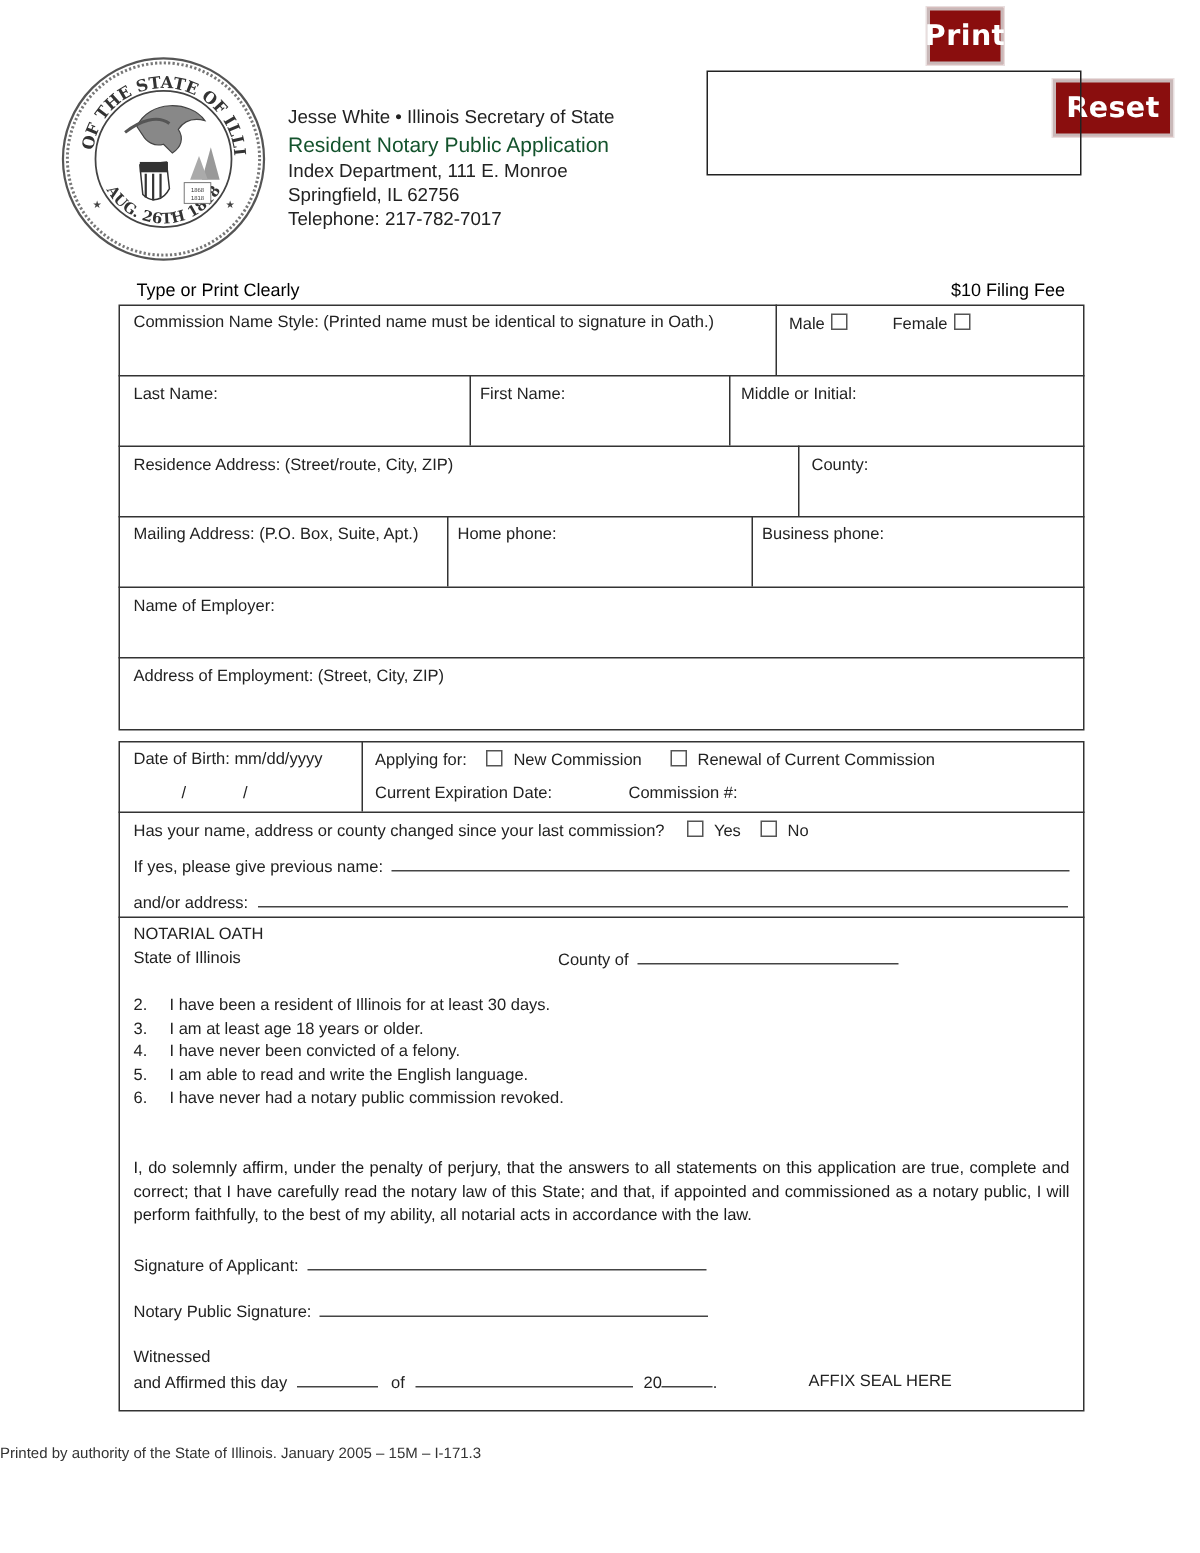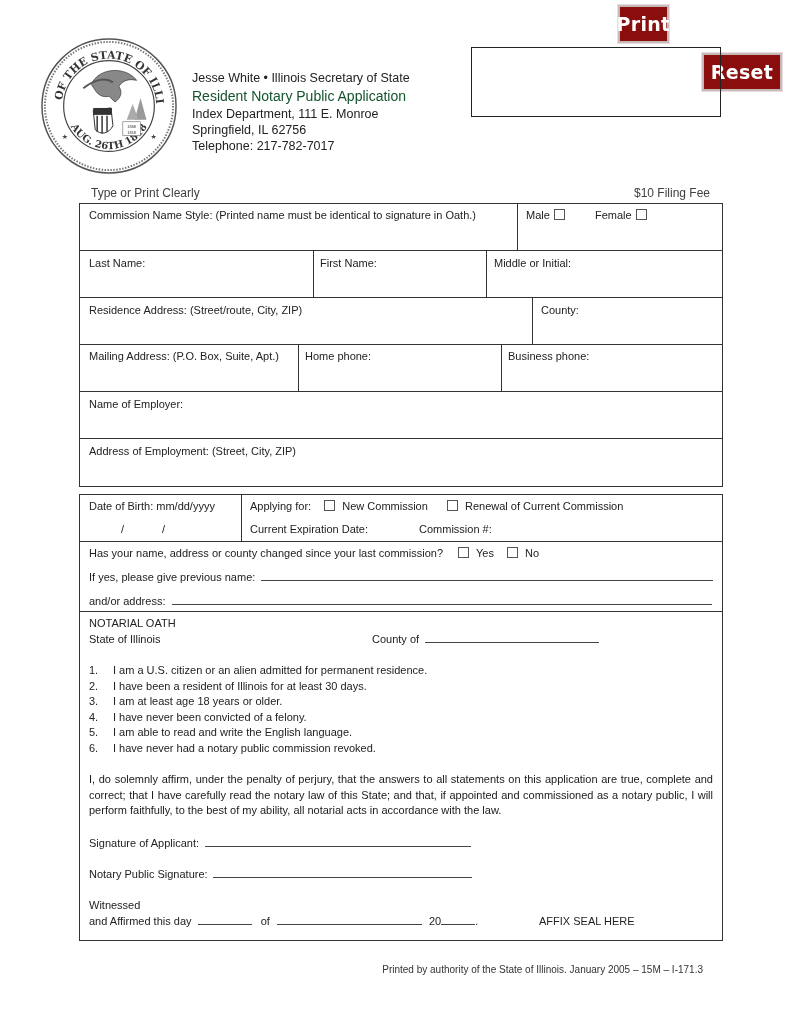--- a/index.html
+++ b/index.html
@@ -16,32 +16,32 @@
   #reset-btn { left: 702px; width: 80px; margin-top: 48px; }
 
   .seal { position: absolute; left: 40px; top: 37px; width: 138px; height: 138px; }
 
   .hdr { position: absolute; left: 192px; }
   .hdr-line { font-size: 12.5px; color: #222; line-height: 16px; }
   .hdr-title { font-size: 14px; line-height: 20px; color: #14532d; }
 
   .sticker-box { position: absolute; left: 471px; top: 47px; width: 250px; height: 70px; border: 1.5px solid #222; }
 
-  .pre { position: absolute; top: 186px; font-size: 12px; color: #404040; }
+  .pre { position: absolute; top: 186px; font-size: 12px; color: #000000; }
 
   .box { position: absolute; border: 1.5px solid #333; }
   .lbl { position: absolute; font-size: 11px; color: #222; white-space: nowrap; }
   .cb { display: inline-block; width: 11px; height: 11px; border: 1px solid #555; vertical-align: -1px; margin: 0 4px 0 4px; background: #fff; }
   .hline { position: absolute; height: 0; border-top: 1px solid #333; }
   .vline { position: absolute; width: 0; border-left: 1.5px solid #333; }
   .blank { display: inline-block; border-bottom: 1px solid #444; height: 10px; vertical-align: baseline; }
   .oath-list div { line-height: 15.6px; font-size: 11px; }
   .oath-list .num { display: inline-block; width: 24px; }
   .affirm { position: absolute; left: 89px; top: 772px; width: 624px; font-size: 11px; line-height: 15.6px; text-align: justify; }
-  .footer { position: absolute; top: 964px; left: 0; width: 703px; text-align: right; font-size: 10px; color: #333; }
+  .footer { position: absolute; top: 964px; left: 0; width: 703px; text-align: left; font-size: 10px; color: #333; }
 </style>
 </head>
 <body>
 
 <div id="print-btn" class="btn">Print</div>
 <div id="reset-btn" class="btn">Reset</div>
 
 <svg class="seal" viewBox="0 0 140 140">
   <defs>
     <path id="arcTop" d="M 22 70 A 48 48 0 0 1 118 70"></path>
@@ -165,21 +165,20 @@
 </div>
 
 <div class="lbl" style="left:89px; top:617px;">NOTARIAL OATH</div>
 <div class="lbl" style="left:89px; top:633px;">State of Illinois</div>
 <div class="lbl" style="left:372px; top:633px;">
   <span>County of</span>
   <span class="blank" style="width:174px; margin-left:3px;"></span>
 </div>
 
 <div class="lbl oath-list" style="left:89px; top:663px;">
-  <div><span class="num">1.</span><span>I am a U.S. citizen or an alien admitted for permanent residence.</span></div>
   <div><span class="num">2.</span><span>I have been a resident of Illinois for at least 30 days.</span></div>
   <div><span class="num">3.</span><span>I am at least age 18 years or older.</span></div>
   <div><span class="num">4.</span><span>I have never been convicted of a felony.</span></div>
   <div><span class="num">5.</span><span>I am able to read and write the English language.</span></div>
   <div><span class="num">6.</span><span>I have never had a notary public commission revoked.</span></div>
 </div>
 
 <div class="affirm">I, do solemnly affirm, under the penalty of perjury, that the answers to all statements on this application are true, complete and correct; that I have carefully read the notary law of this State; and that, if appointed and commissioned as a notary public, I will perform faithfully, to the best of my ability, all notarial acts in accordance with the law.</div>
 
 <div class="lbl" style="left:89px; top:837px;">

